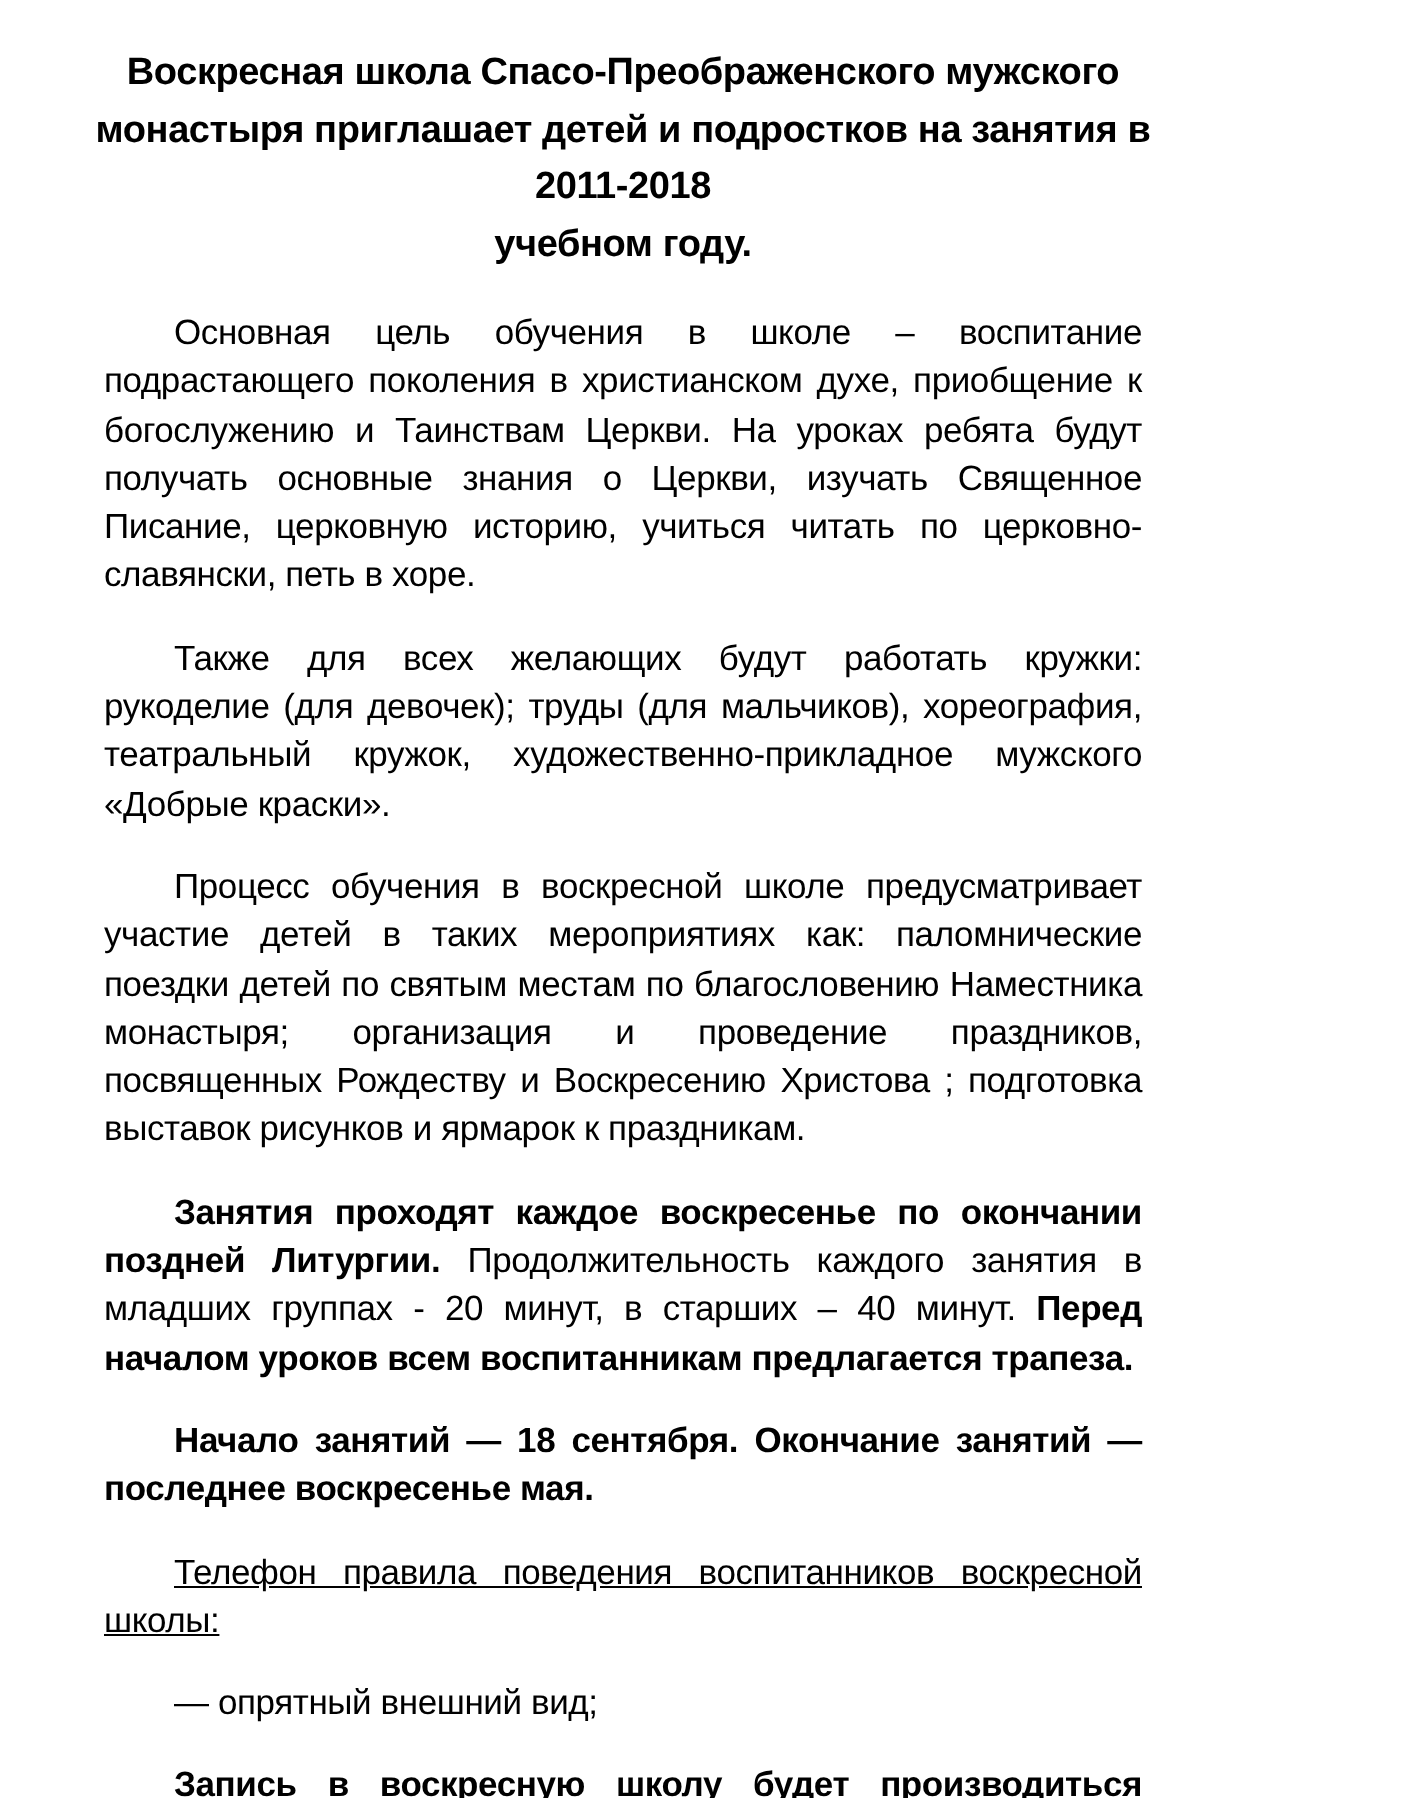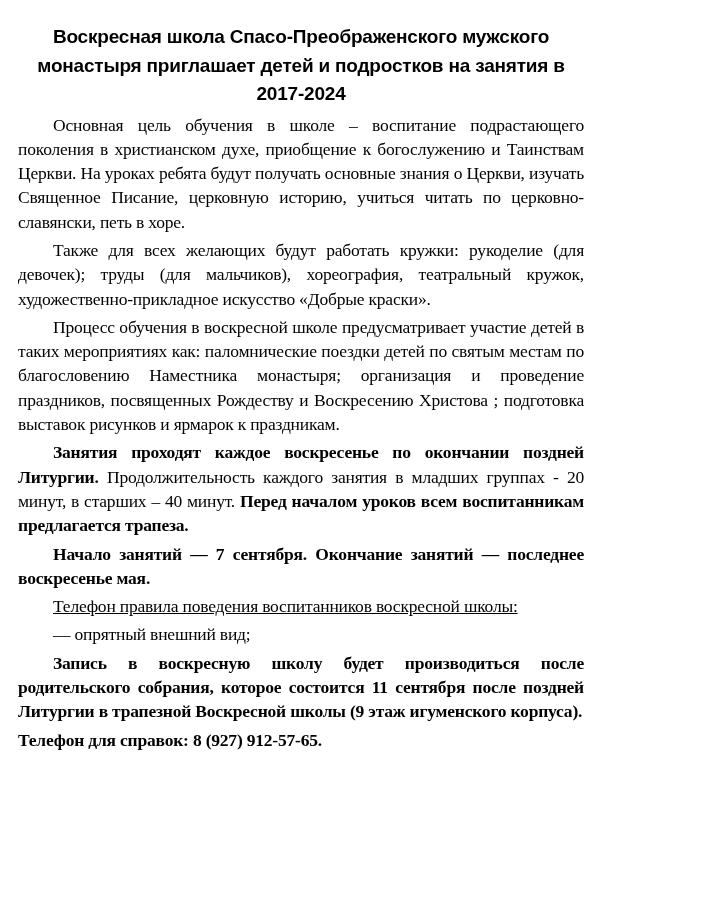--- a/index.html
+++ b/index.html
@@ -4,64 +4,64 @@
 <style>
   html, body { margin: 0; padding: 0; background: #ffffff; }
   .page {
     position: relative;
     width: 621px;
     height: 899px;
     box-sizing: border-box;
     background: #ffffff;
     color: #000000;
     font-family: "Liberation Sans", sans-serif;
-    padding: 23px 33px 0 14px;
+    padding: 23px 33px 0 35px;
     overflow: hidden;
   }
   .doc-title {
     font-weight: 700;
     font-size: 19px;
     line-height: 28.5px;
     text-align: center;
     letter-spacing: -0.2px;
   }
   p.para {
-    margin: 4px;
+    margin: 17px;
     font-size: 17.5px;
     line-height: 24.3px;
     text-align: justify;
     letter-spacing: -0.2px;
-    font-family: Liberation Serif, serif;
   }
   .ind { text-indent: 35px; }
   .bold { font-weight: 700; }
   .ul { text-decoration: underline; }
   .center { text-align: center; text-indent: 0; }
 </style>
 </head>
 <body>
 
 <div class="page">
 
   <div class="doc-title">
     <div>Воскресная школа Спасо-Преображенского мужского</div>
-    <div>монастыря приглашает детей и подростков на занятия в 2017-2024</div>
+    <div>монастыря приглашает детей и подростков на занятия в 2011-2018</div>
+    <div>учебном году.</div>
   </div>
 
   <p class="para ind">Основная цель обучения в школе – воспитание подрастающего поколения в христианском духе, приобщение к богослужению и Таинствам Церкви. На уроках ребята будут получать основные знания о Церкви, изучать Священное Писание, церковную историю, учиться читать по церковно-славянски, петь в хоре.</p>
 
-  <p class="para ind">Также для всех желающих будут работать кружки: рукоделие (для девочек); труды (для мальчиков), хореография, театральный кружок, художественно-прикладное искусство «Добрые краски».</p>
+  <p class="para ind">Также для всех желающих будут работать кружки: рукоделие (для девочек); труды (для мальчиков), хореография, театральный кружок, художественно-прикладное мужского «Добрые краски».</p>
 
   <p class="para ind">Процесс обучения в воскресной школе предусматривает участие детей в таких мероприятиях как: паломнические поездки детей по святым местам по благословению Наместника монастыря; организация и проведение  праздников, посвященных Рождеству и Воскресению Христова ; подготовка выставок рисунков и ярмарок к праздникам.</p>
 
   <p class="para ind"><span class="bold">Занятия проходят каждое воскресенье по окончании поздней Литургии.</span>
     <span>Продолжительность каждого занятия в младших группах - 20 минут, в старших – 40 минут.</span>
     <span class="bold">Перед началом уроков всем воспитанникам предлагается трапеза.</span></p>
 
-  <p class="para ind bold">Начало занятий — 7 сентября. Окончание занятий — последнее воскресенье мая.</p>
+  <p class="para ind bold">Начало занятий — 18 сентября. Окончание занятий — последнее воскресенье мая.</p>
 
   <p class="para ind"><span class="ul">Телефон правила поведения воспитанников воскресной школы:</span></p>
 
   <p class="para ind">— опрятный внешний вид;</p>
 
   <p class="para ind bold">Запись в воскресную школу будет производиться после родительского собрания, которое состоится 11 сентября после поздней Литургии в трапезной Воскресной школы (9 этаж игуменского корпуса).</p>
 
   <p class="para center bold">Телефон для справок: 8 (927) 912-57-65.</p>
 
 </div>

